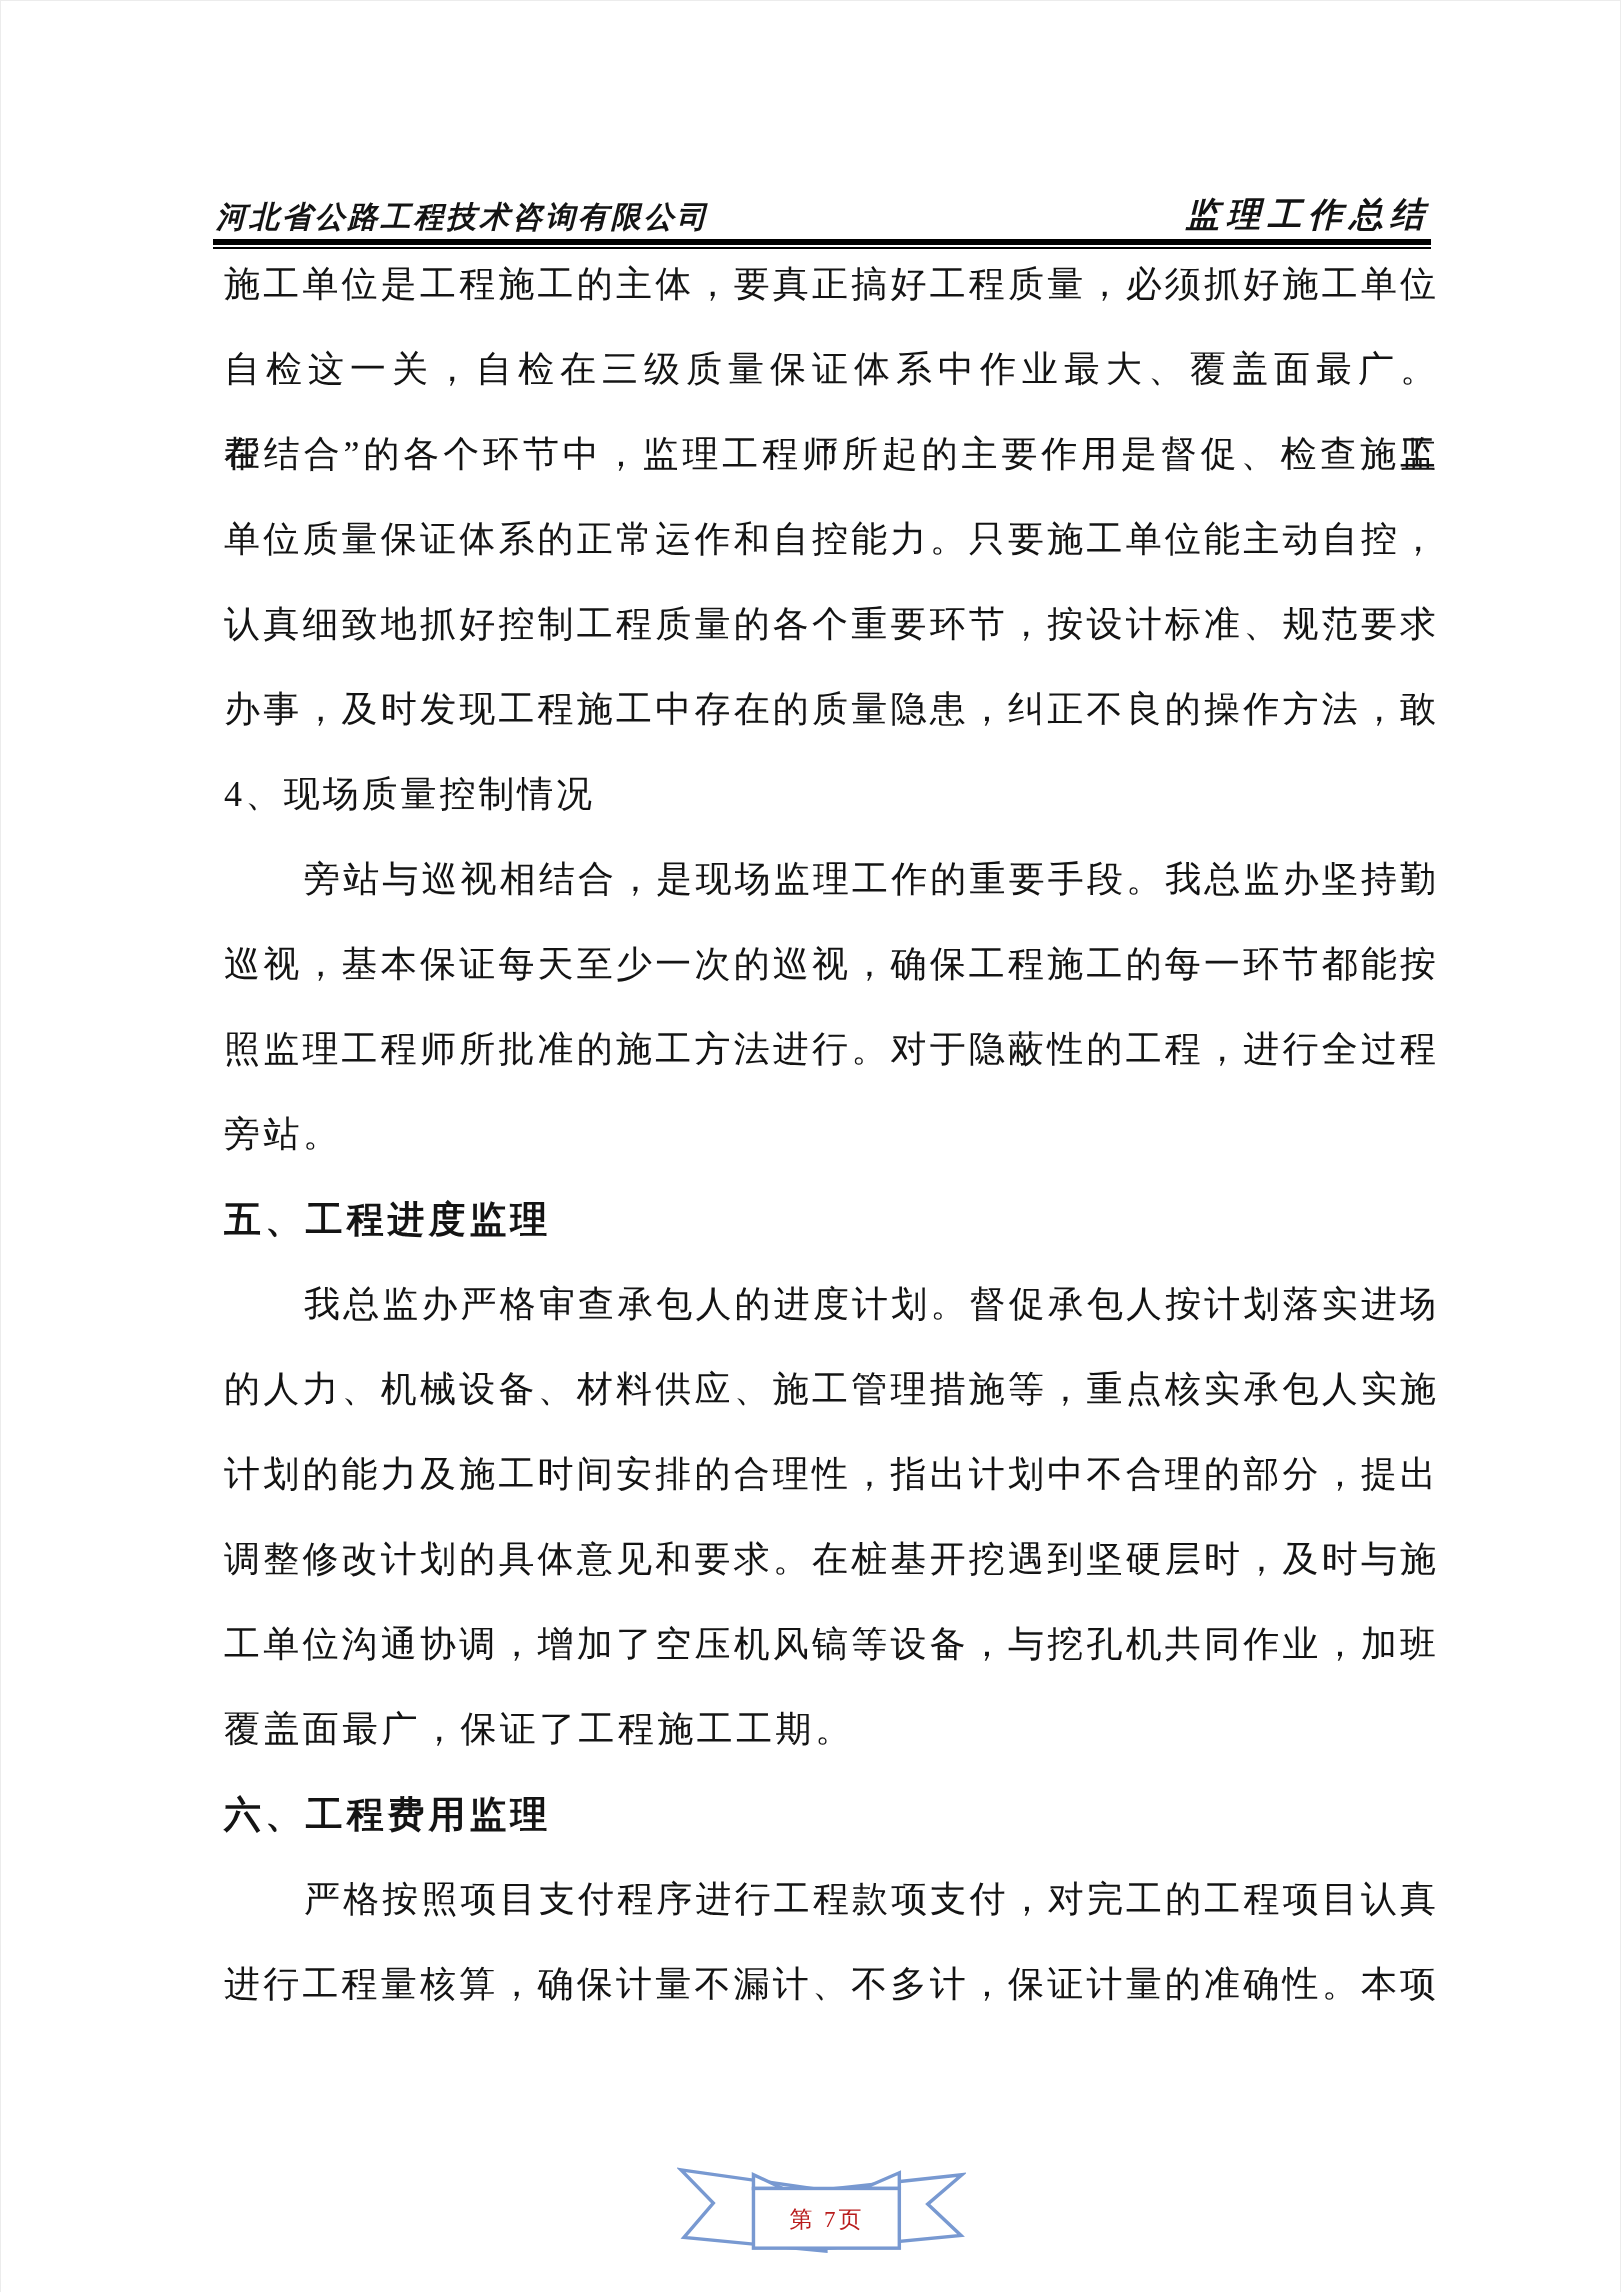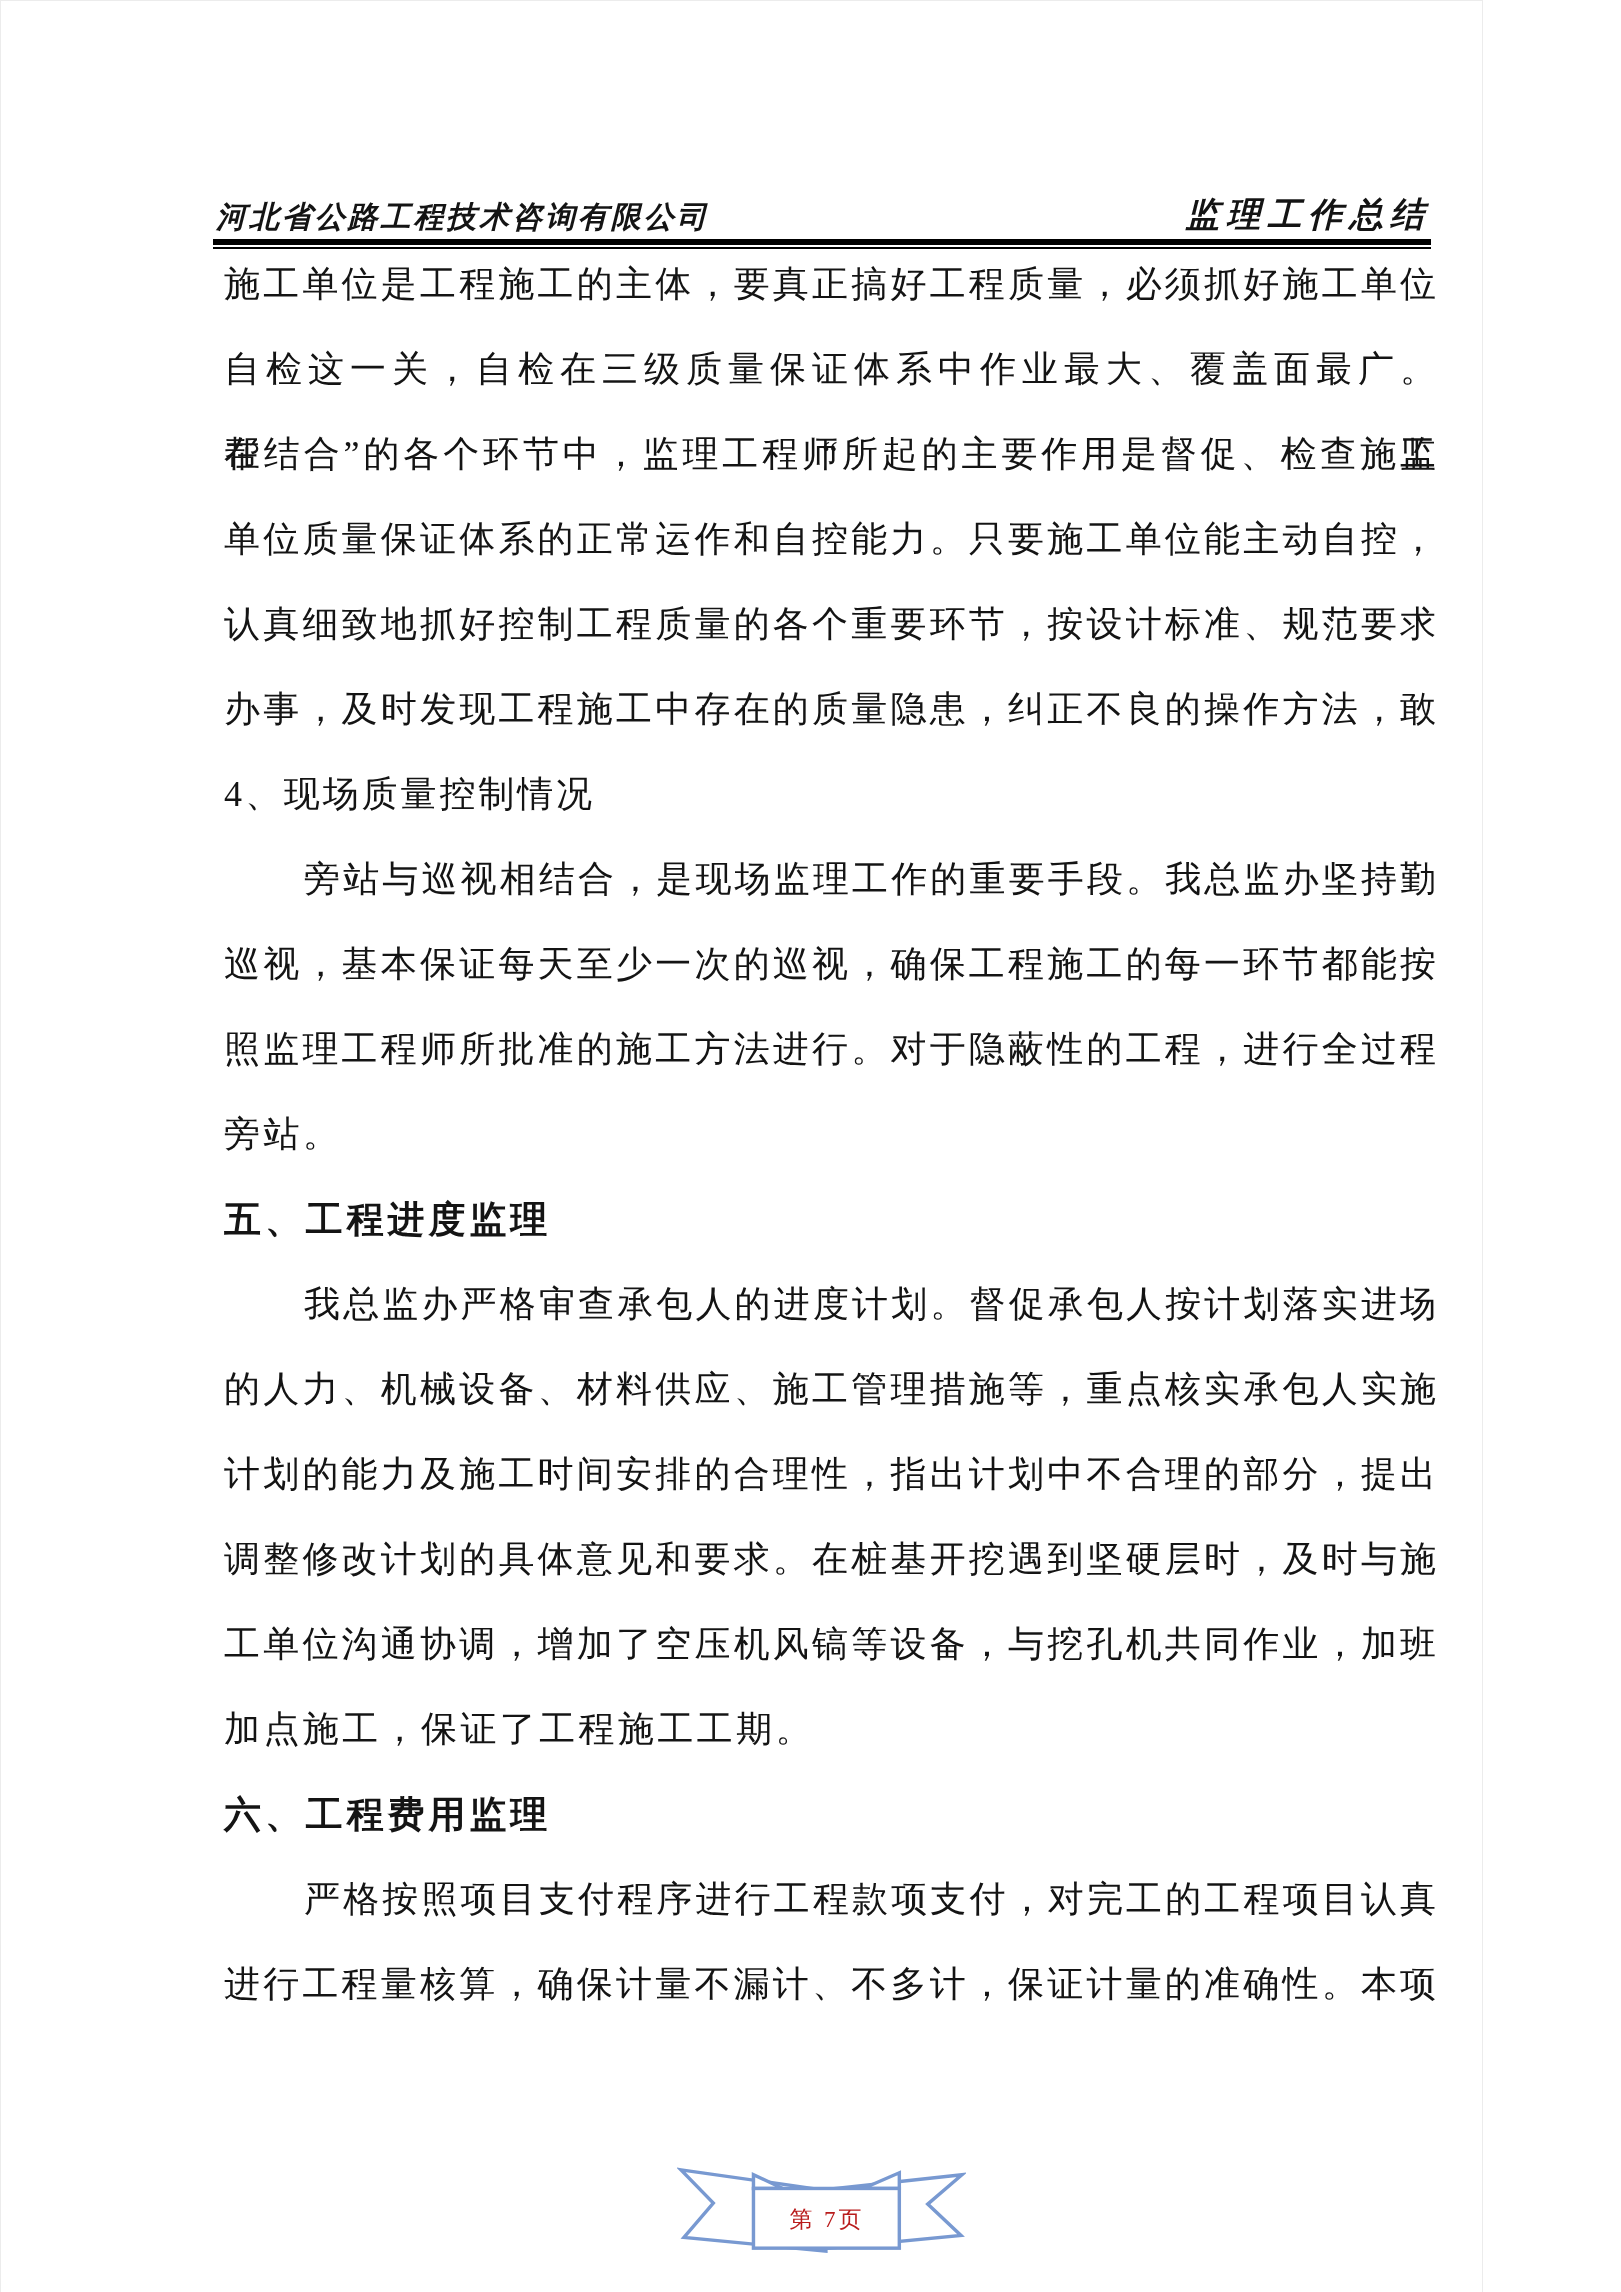--- a/index.html
+++ b/index.html
@@ -2,21 +2,21 @@
 <html><head>
 <meta charset="utf-8">
 <style>
   html, body {
     margin: 0;
     padding: 0;
     background: #ffffff;
   }
   #page {
     position: relative;
-    width: 1483px;
+    width: 1621px;
     height: 2293px;
     background: #ffffff;
     overflow: hidden;
     font-family: "Liberation Serif", serif;
     color: #141414;
     box-sizing: border-box;
     border: 1px solid #ececec;
   }
 
   
@@ -147,21 +147,21 @@
       <div class="line j ind">旁站与巡视相结合，是现场监理工作的重要手段。我总监办坚持勤</div>
       <div class="line j">巡视，基本保证每天至少一次的巡视，确保工程施工的每一环节都能按</div>
       <div class="line j">照监理工程师所批准的施工方法进行。对于隐蔽性的工程，进行全过程</div>
       <div class="line p">旁站。</div>
       <div class="line hb">五、工程进度监理</div>
       <div class="line j ind">我总监办严格审查承包人的进度计划。督促承包人按计划落实进场</div>
       <div class="line j">的人力、机械设备、材料供应、施工管理措施等，重点核实承包人实施</div>
       <div class="line j">计划的能力及施工时间安排的合理性，指出计划中不合理的部分，提出</div>
       <div class="line j">调整修改计划的具体意见和要求。在桩基开挖遇到坚硬层时，及时与施</div>
       <div class="line j">工单位沟通协调，增加了空压机风镐等设备，与挖孔机共同作业，加班</div>
-      <div class="line p">加点施工，保证了工程施工工期。</div>
+      <div class="line p">覆盖面最广，保证了工程施工工期。</div>
       <div class="line hb">六、工程费用监理</div>
       <div class="line j ind">严格按照项目支付程序进行工程款项支付，对完工的工程项目认真</div>
       <div class="line j">进行工程量核算，确保计量不漏计、不多计，保证计量的准确性。本项</div>
     </div>
 
   <svg id="ribbon" viewBox="0 0 295 95" xmlns="http://www.w3.org/2000/svg">
     <g fill="#ffffff" stroke-width="3.5" stroke-linejoin="miter" stroke="#7899d1">
 
       <polygon points="4,7 152,28 152,90 7,76 37,41"></polygon>
 

